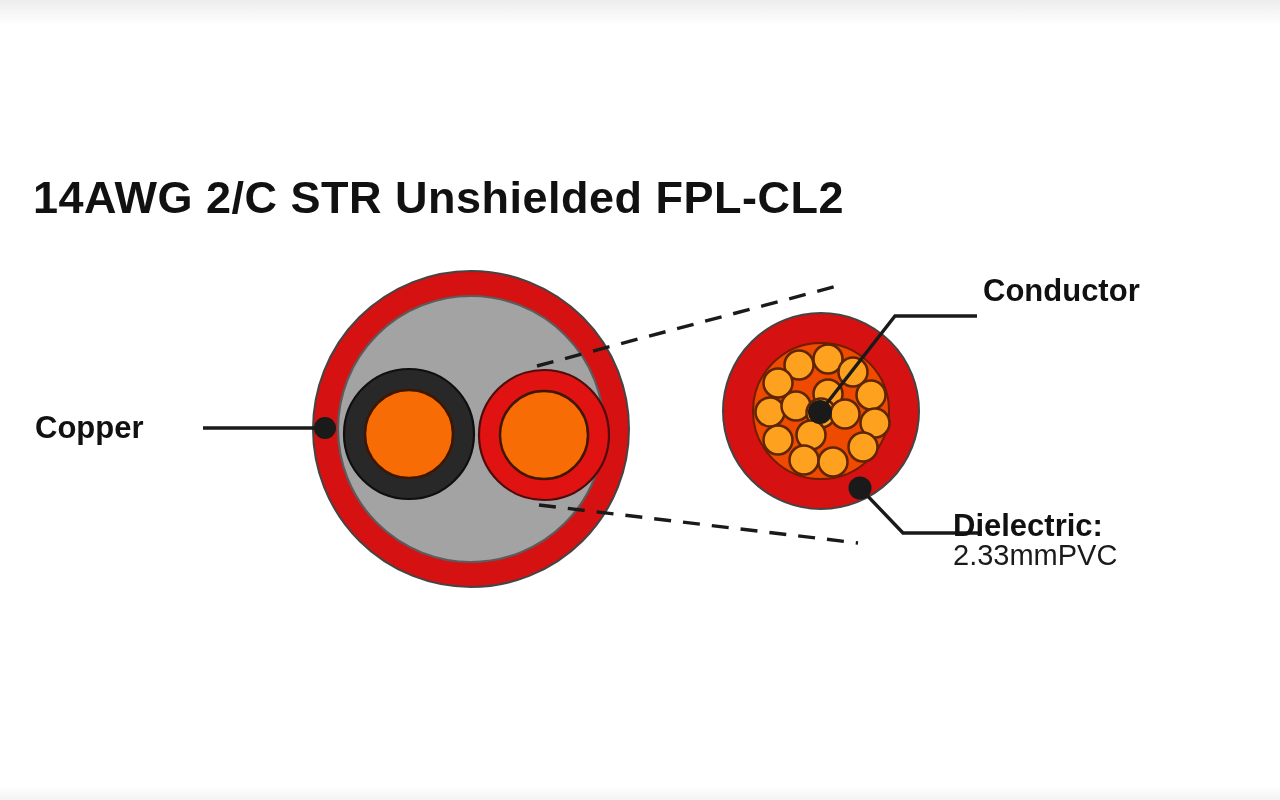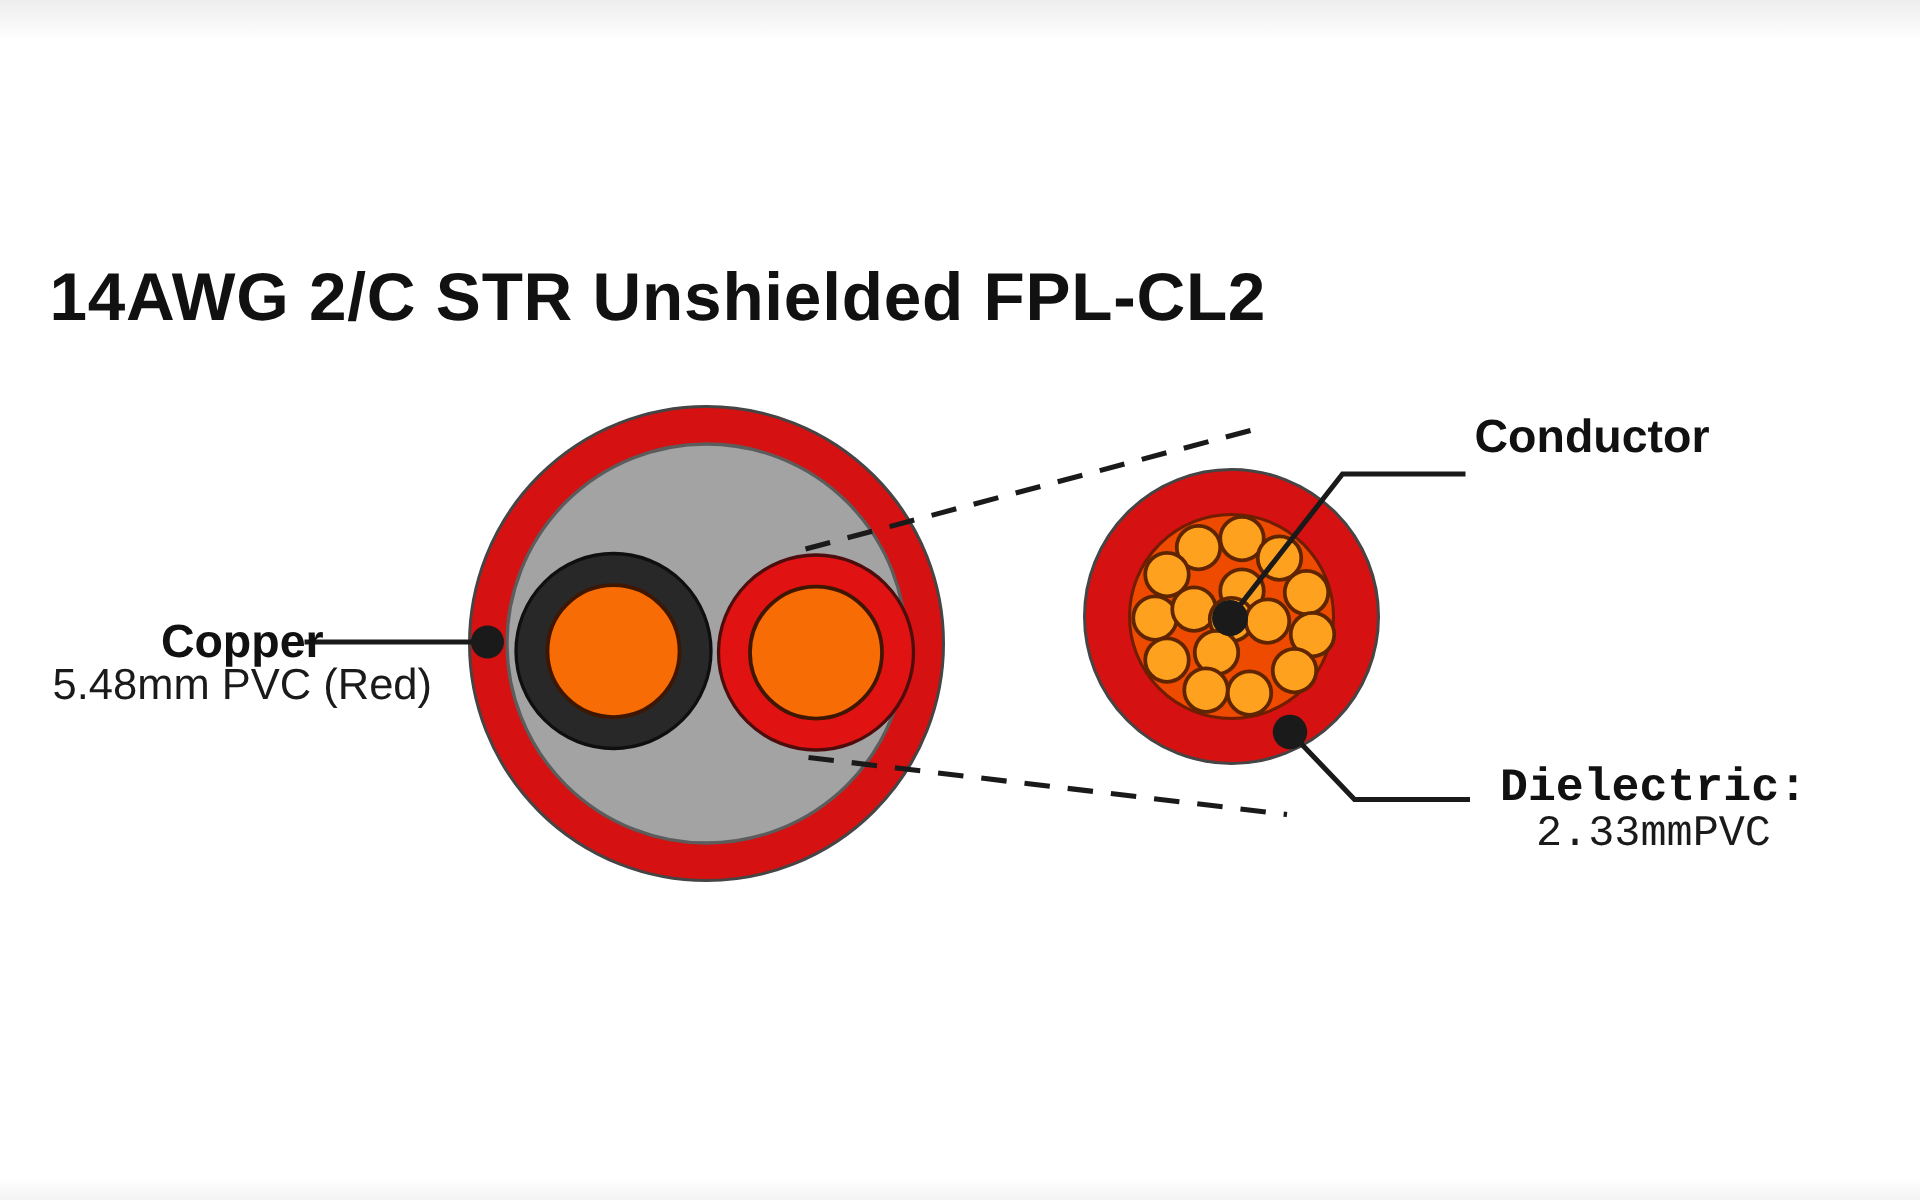--- a/index.html
+++ b/index.html
@@ -36,39 +36,38 @@
     font-size: 45px;
     font-weight: bold;
     letter-spacing: 0.5px;
     color: #111111;
     white-space: nowrap;
   }
   svg.diagram { position: absolute; left: 0; top: 0; }
   .callout {
     position: absolute;
     white-space: nowrap;
-    text-align: center;
   }
   .callout .heading {
     display: block;
     font-size: 31px;
     font-weight: bold;
     line-height: 30px;
     color: #111111;
   }
   .callout .line {
     display: block;
     font-size: 29px;
     font-weight: normal;
     line-height: 29px;
     color: #1a1a1a;
   }
   #jacket-label     { left: 35px;  top: 413px; }
   #conductor-label  { left: 983px; top: 276px; }
-  #dielectric-label { left: 1000px; top: 511px; font-family: Liberation Mono, monospace; }
+  #dielectric-label { left: 953px; top: 511px; }
 </style>
 </head>
 <body>
 
 <div class="stage">
 
   <h1 class="title">14AWG 2/C STR Unshielded FPL-CL2</h1>
 
   <svg class="diagram" id="diagram-svg" width="1280" height="800" viewBox="0 0 1280 800">
       <circle cx="471" cy="429" r="158" fill="#d51111" stroke="#454545" stroke-width="2"></circle>
@@ -100,21 +99,20 @@
       <polyline points="203,428 325,428" fill="none" stroke="#1a1a1a" stroke-width="3.4"></polyline>
       <circle cx="325" cy="428" r="11" fill="#1a1a1a"></circle>
       <polyline points="820,412 895,316 977,316" fill="none" stroke="#1a1a1a" stroke-width="3.4"></polyline>
       <circle cx="820" cy="412" r="12" fill="#1a1a1a"></circle>
       <polyline points="860,488 903,533 980,533" fill="none" stroke="#1a1a1a" stroke-width="3.4"></polyline>
       <circle cx="860" cy="488" r="11.5" fill="#1a1a1a"></circle>
     </svg>
 
   <div class="callout" id="jacket-label">
     <span class="heading">Copper</span>
-    <span class="line">5.48mm PVC (Red)</span>
   </div>
 
   <div class="callout" id="conductor-label">
     <span class="heading">Conductor</span>
   </div>
 
   <div class="callout" id="dielectric-label">
     <span class="heading">Dielectric:</span>
     <span class="line">2.33mmPVC</span>
   </div>

